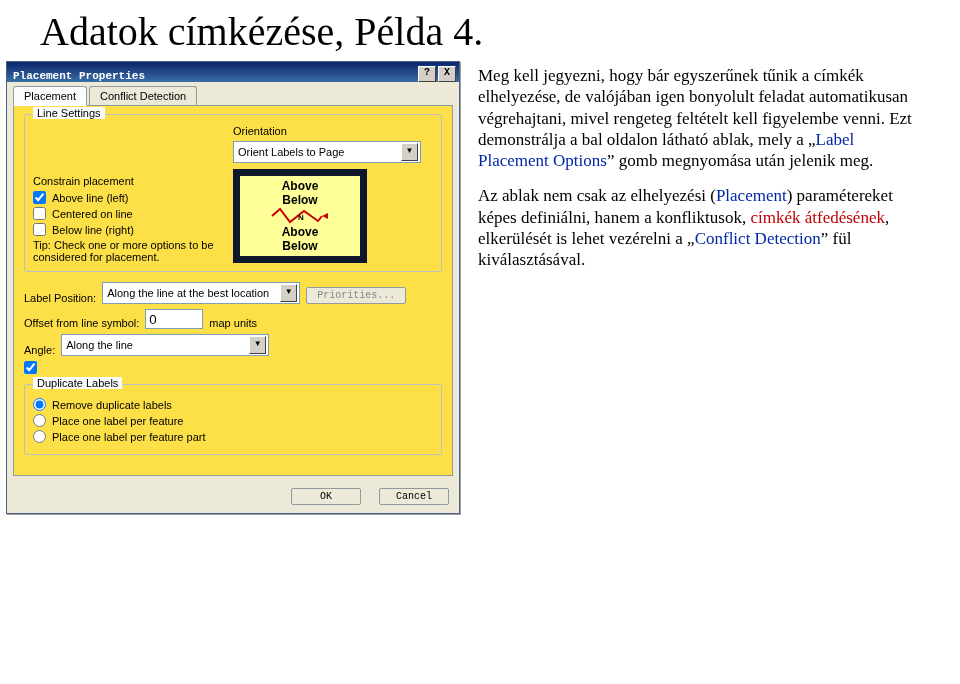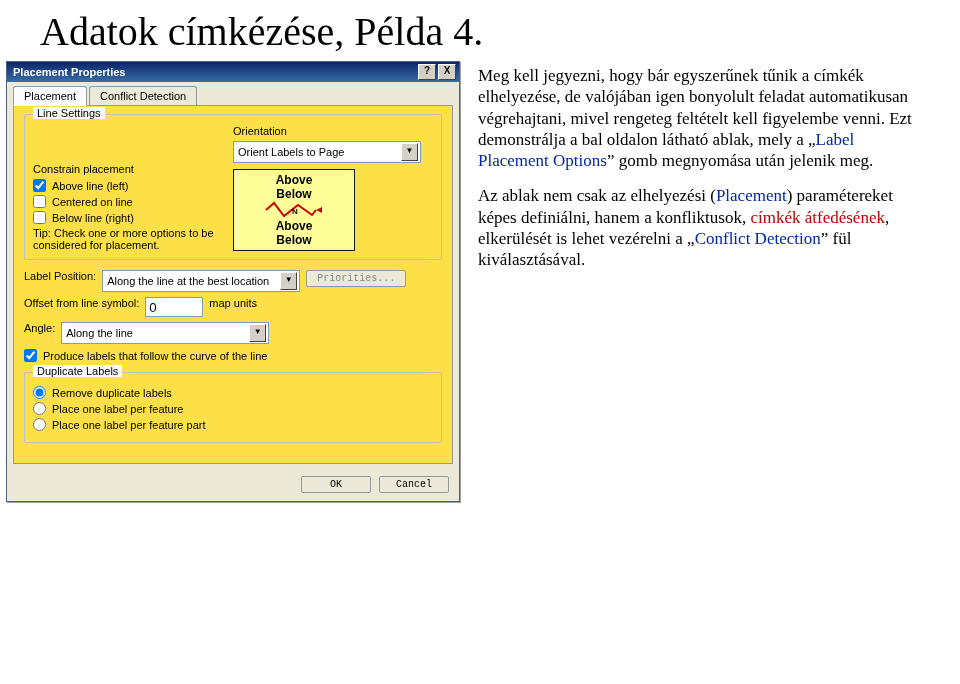--- a/index.html
+++ b/index.html
@@ -30,22 +30,23 @@
     border: 1px solid #4d6185;
     background: #ece9d8;
     box-shadow: 1px 1px 0 #a0a0a0;
   }
   .titlebar {
     height: 20px;
     background: linear-gradient(#0a246a, #3a6ea5);
     color: #fff;
     font-weight: bold;
     display: flex;
-    align-items: center;
+    align-items: flex-end;
     padding: 0 3px 0 6px;
+    font-family: Liberation Mono, monospace;
   }
   .titlebar .spacer { flex: 1; }
   .title-btn {
     width: 16px; height: 14px;
     background: #d4d0c8;
     border: 1px solid #fff;
     border-right-color: #404040;
     border-bottom-color: #404040;
     margin-left: 2px;
     font-size: 10px;
@@ -120,33 +121,33 @@
     border-bottom-color:#404040;
     text-align:center;
     font-size:8px;
     line-height:14px;
   }
   .tip { margin-top: 0; }
   .preview {
     width: 120px; height: 80px;
     margin-top: 6px;
     background: #ffff99;
-    border: 1px solid #0f172a;
+    border: 7px solid #0f172a;
     display:flex;
     flex-direction:column;
     align-items:center;
     justify-content:center;
     font-family: Arial, sans-serif;
     font-weight:bold;
     font-size:12px;
   }
   .preview svg { width: 60px; height: 18px; }
   .formrow {
     display:flex;
-    align-items:flex-start;
+    align-items:flex-end;
     margin:5px 0;
     gap:6px;
   }
   .formrow .label { white-space:nowrap; }
   .txt {
     border:1px solid #7f9db9;
     height:18px;
     padding:0 3px;
     background:#fff;
   }
@@ -156,21 +157,21 @@
     border-radius:2px;
     padding:2px 10px;
     font-family:Liberation Mono, monospace;
     font-size:10px;
   }
   .btn.disabled { color:#888; }
   .dlg-buttons {
     display:flex;
     justify-content:flex-end;
     padding:6px 10px 8px 0;
-    gap:8px;
+    gap:18px;
     background:#ece9d8;
   }
   
   .explain {
     width: 440px;
     padding: 4px 10px 0 18px;
     font-size: 17px;
     line-height: 1.25;
   }
   .explain p { margin: 0 0 14px 0; }
@@ -258,21 +259,20 @@
       <div class="formrow">
         <span class="label">Angle:</span>
         <div class="select" style="width:200px">
           <span class="sel-text">Along the line</span>
           <span class="sel-btn">▼</span>
         </div>
       </div>
 
       <label class="chkrow">
         <input type="checkbox" checked="" style="">
-        <span>Produce labels that follow the curve of the line</span>
       </label>
 
       <div class="group" style="margin-top:10px">
         <span class="group-title">Duplicate Labels</span>
         <label class="radrow">
           <input type="radio" name="dup" checked="" style="">
           <span>Remove duplicate labels</span>
         </label>
         <label class="radrow">
           <input type="radio" name="dup" style="">

